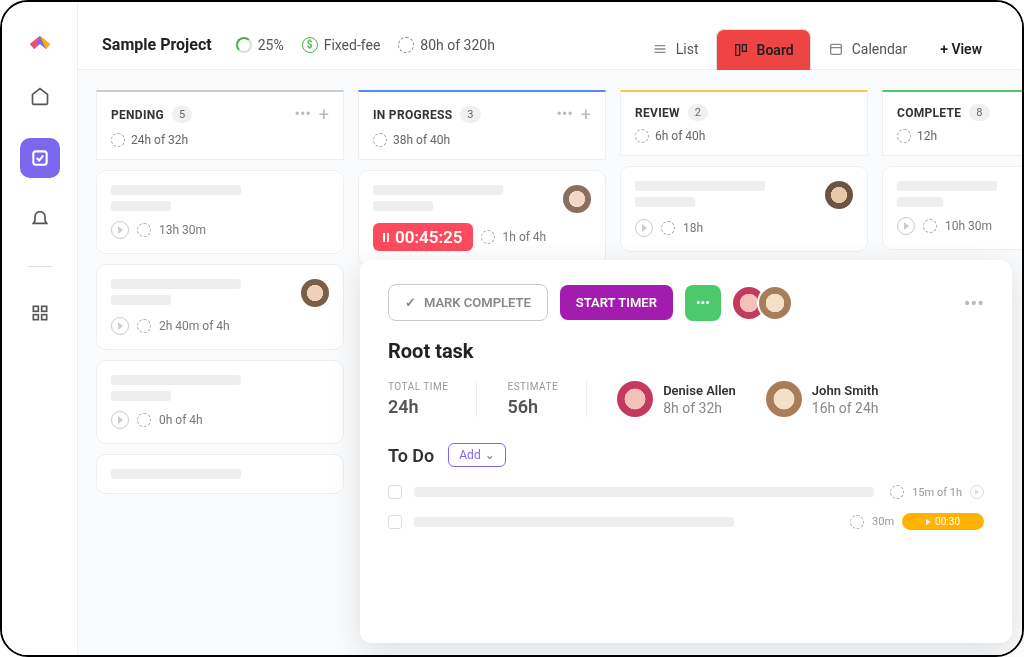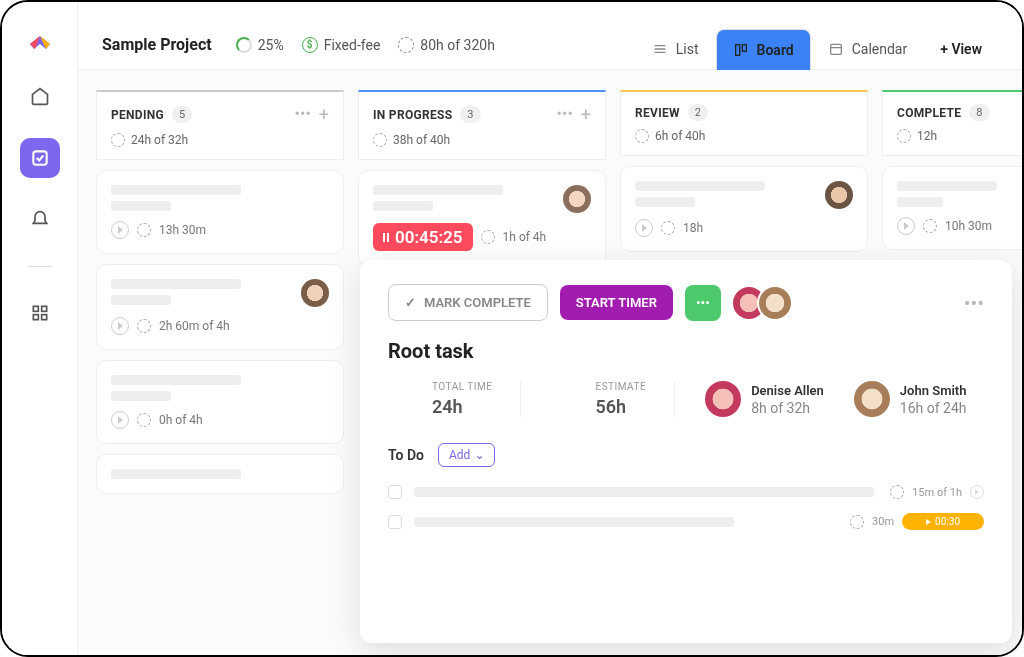--- a/index.html
+++ b/index.html
@@ -18,21 +18,21 @@
 
 .header { background: #fff; border-bottom: 1px solid #eee; padding: 18px 24px 0 24px; display: flex; align-items: center; gap: 18px; height: 68px; }
 .project-title { font-size: 16px; font-weight: 700; color: #222; margin-right: 6px; }
 .metric { display: flex; align-items: center; gap: 6px; font-size: 14px; color: #555; }
 .metric .ring { width: 16px; height: 16px; border-radius: 50%; border: 2px solid #4caf50; border-right-color: #ddd; border-bottom-color: #ddd; }
 .metric .dollar { width: 16px; height: 16px; border-radius: 50%; border: 1.5px solid #4caf50; display: flex; align-items: center; justify-content: center; color: #4caf50; font-size: 10px; font-weight: bold; }
 .metric .clock { width: 16px; height: 16px; border-radius: 50%; border: 1.5px dashed #888; }
 
 .view-tabs { margin-left: auto; display: flex; align-items: flex-end; gap: 0; height: 100%; }
 .view-tab { padding: 12px 16px; display: flex; align-items: center; gap: 8px; font-size: 14px; color: #555; cursor: pointer; border: 1px solid transparent; border-bottom: none; border-radius: 8px 8px 0 0; }
-.view-tab.active { background: #3b82f6; border-color: #e0e0e0; color: #222; font-weight: 600; margin-bottom: -1px; }
+.view-tab.active { background: #ef4444; border-color: #e0e0e0; color: #222; font-weight: 600; margin-bottom: -1px; }
 .view-tab svg { width: 16px; height: 16px; }
 .add-view { padding: 12px 16px; display: flex; align-items: center; gap: 6px; font-size: 14px; font-weight: 600; color: #222; cursor: pointer; }
 
 .board { flex: 1; display: flex; gap: 14px; padding: 20px 18px; overflow: hidden; }
 .column { width: 248px; flex-shrink: 0; display: flex; flex-direction: column; gap: 10px; }
 .column-header { background: #fff; border: 1px solid #eee; border-top: 2px solid var(--col); border-radius: 0; padding: 12px 14px; }
 .column-header-row { display: flex; align-items: center; gap: 8px; margin-bottom: 8px; }
 .column-name { font-size: 12px; font-weight: 700; color: #333; letter-spacing: 0.3px; }
 .column-count { background: #f0f0f0; color: #666; font-size: 11px; padding: 2px 7px; border-radius: 10px; }
 .col-actions { margin-left: auto; display: flex; gap: 8px; color: #bbb; cursor: pointer; }
@@ -63,30 +63,30 @@
 .task-top { display: flex; align-items: center; gap: 12px; }
 .btn { padding: 10px 16px; border-radius: 8px; font-size: 13px; font-weight: 600; cursor: pointer; display: flex; align-items: center; gap: 8px; }
 .btn-outline { border: 1px solid #ccc; background: #fff; color: #888; }
 .btn-primary { background: #a21caf; color: #fff; border: none; }
 .btn-more { background: #4cc96a; color: #fff; width: 36px; height: 36px; border: none; border-radius: 8px; justify-content: center; padding: 0; }
 .assignee-stack { display: flex; margin-left: 8px; }
 .assignee-stack .avatar { width: 36px; height: 36px; margin-left: -10px; border: 2px solid #fff; }
 .task-more { margin-left: auto; color: #bbb; font-size: 20px; cursor: pointer; }
 .task-title { font-size: 20px; font-weight: 700; color: #222; }
 .task-stats { display: flex; align-items: flex-start; gap: 30px; }
-.stat { display: flex; flex-direction: column; gap: 4px; padding-right: 28px; border-right: 1px solid #eee; margin-left: 44px; }
+.stat { display: flex; flex-direction: column; gap: 4px; padding-right: 28px; border-right: 1px solid #eee; }
 .stat-label { font-size: 10px; color: #999; letter-spacing: 0.5px; }
 .stat-value { font-size: 18px; font-weight: 600; color: #555; }
 .user-time { display: flex; align-items: center; gap: 10px; }
 .user-time .avatar { width: 36px; height: 36px; }
 .user-info { display: flex; flex-direction: column; gap: 2px; }
 .user-name { font-size: 13px; font-weight: 600; color: #333; }
 .user-hours { font-size: 14px; color: #888; }
 .todo-section { display: flex; align-items: center; gap: 14px; margin-top: 8px; }
-.todo-label { font-size: 14px; font-weight: 600; color: #333; }
+.todo-label { font-size: 18px; font-weight: 600; color: #333; }
 .add-btn { border: 1.5px solid #7b68ee; color: #7b68ee; padding: 4px 10px; border-radius: 6px; font-size: 12px; display: flex; align-items: center; gap: 4px; cursor: pointer; }
 .todo-list { display: flex; flex-direction: column; gap: 14px; }
 .todo-item { display: flex; align-items: center; gap: 12px; }
 .checkbox { width: 14px; height: 14px; border: 1.5px solid #ddd; border-radius: 3px; }
 .todo-skeleton { flex: 1; height: 10px; background: #eee; border-radius: 3px; max-width: 460px; }
 .todo-right { margin-left: auto; display: flex; align-items: center; gap: 8px; font-size: 11px; color: #999; }
 .timer-pill-sm { background: #ffb300; color: #fff; padding: 3px 24px; border-radius: 10px; font-size: 10px; display: flex; align-items: center; gap: 4px; }
 .timer-pill-sm::before { content: ''; border-left: 5px solid #fff; border-top: 3px solid transparent; border-bottom: 3px solid transparent; }
 .play-sm { width: 14px; height: 14px; border-radius: 50%; border: 1.5px solid #ddd; position: relative; }
 .play-sm::after { content: ''; position: absolute; left: 4px; top: 3px; border-left: 4px solid #ddd; border-top: 3px solid transparent; border-bottom: 3px solid transparent; }
@@ -202,21 +202,21 @@
             <div class="card-top">
               <div class="skeleton-lines">
                 <div class="skeleton sk1"></div>
                 <div class="skeleton sk2"></div>
               </div>
               <div class="avatar a4"></div>
             </div>
             <div class="card-footer">
               <span class="play-circle"></span>
               <span class="mini-clock"></span>
-              <span>2h 60m of 4h</span>
+              <span>2h 40m of 4h</span>
             </div>
           </div>
         <div class="card">
             <div class="skeleton-lines">
               <div class="skeleton sk1"></div>
               <div class="skeleton sk2"></div>
             </div>
             <div class="card-footer">
               <span class="play-circle"></span>
               <span class="mini-clock"></span>

